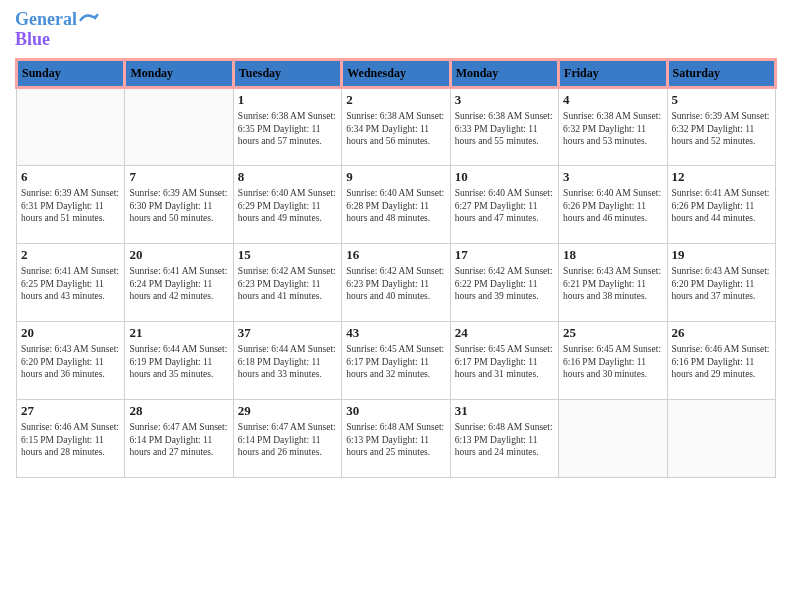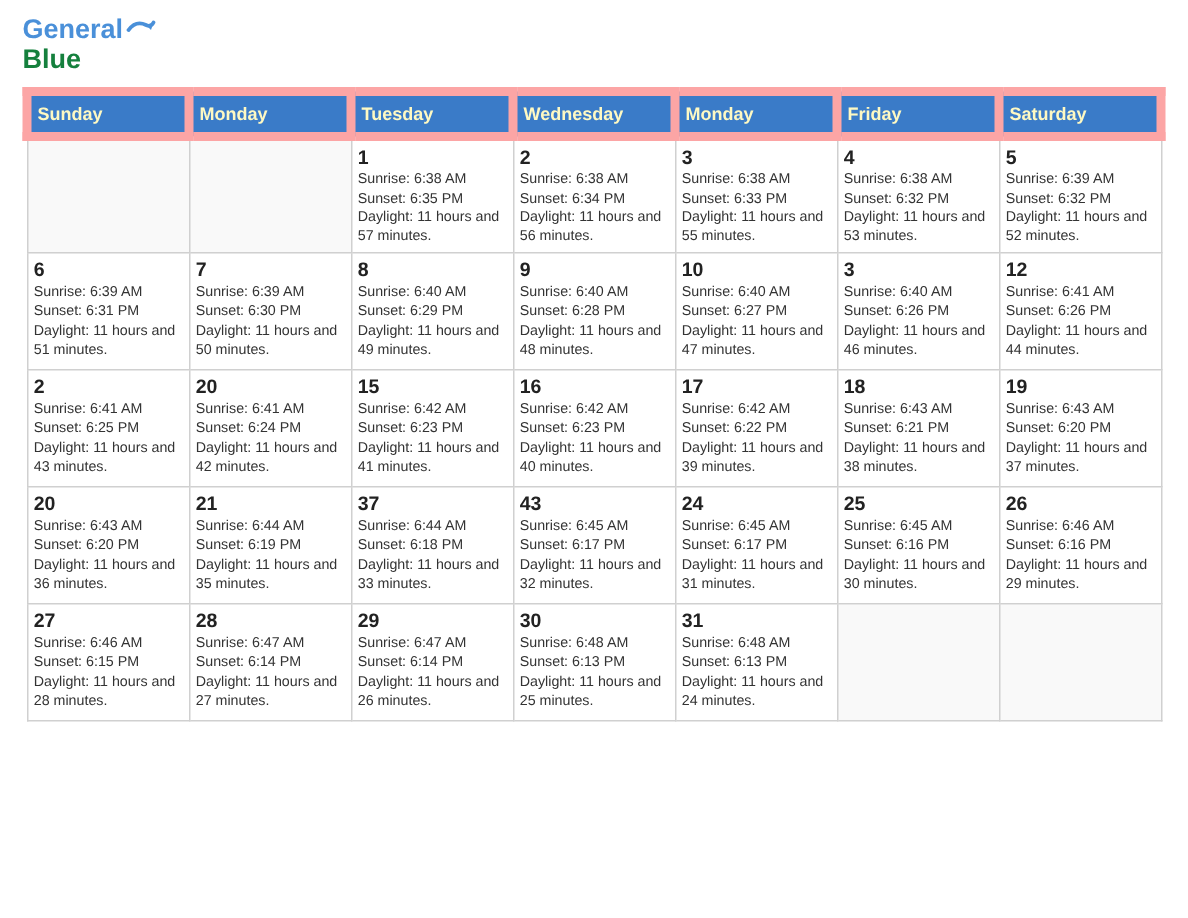--- a/index.html
+++ b/index.html
@@ -8,20 +8,21 @@
       background: #fff;
       width: 792px;
       height: 612px;
       overflow: hidden;
     }
     .page {
       width: 792px;
       min-height: 612px;
       padding: 10px 15px 10px 15px;
       background: #fff;
+      font-family: Liberation Serif, serif;
     }
     .header {
       display: flex;
       align-items: flex-start;
       justify-content: space-between;
       margin-bottom: 8px;
     }
     .logo {
       display: flex;
       align-items: center;
@@ -53,26 +54,26 @@
       font-size: 14px;
       color: #666;
     }
     .calendar-table {
       width: 100%;
       border-collapse: collapse;
       table-layout: fixed;
     }
     .calendar-table th {
       background-color: #3a7bc8;
-      color: #fef9c3;
+      color: #000000;
       font-size: 12px;
       font-weight: bold;
       padding: 5px 4px;
       text-align: left;
-      border: 6px solid #fca5a5;
+      border: 3px solid #fca5a5;
     }
     .calendar-table td {
       vertical-align: top;
       border: 1px solid #d0d0d0;
       padding: 3px 4px;
       font-size: 10px;
       color: #333;
       height: 78px;
     }
     .day-number {
@@ -100,21 +101,21 @@
       <div>
         <div style="display:flex;align-items:center;">
           <span class="logo-text">
             <span>General</span>
           </span>
           <svg class="logo-icon" viewBox="0 0 24 24">
             <path d="M2 12 Q8 4 16 8 Q20 10 22 6" stroke="#4a90d9" stroke-width="3" fill="none" stroke-linecap="round"></path>
             <path d="M16 8 L22 6 L20 12" fill="#4a90d9"></path>
           </svg>
         </div>
-        <div class="logo-text" style="color:#15803d;">Blue</div>
+        <div class="logo-text" style="color:#8b5cf6;">Blue</div>
       </div>
     </div>
     <div class="title-section">
       <div class="month-title"></div>
       <div class="location"></div>
     </div>
   </div>
 
   <table class="calendar-table">
     <thead>

